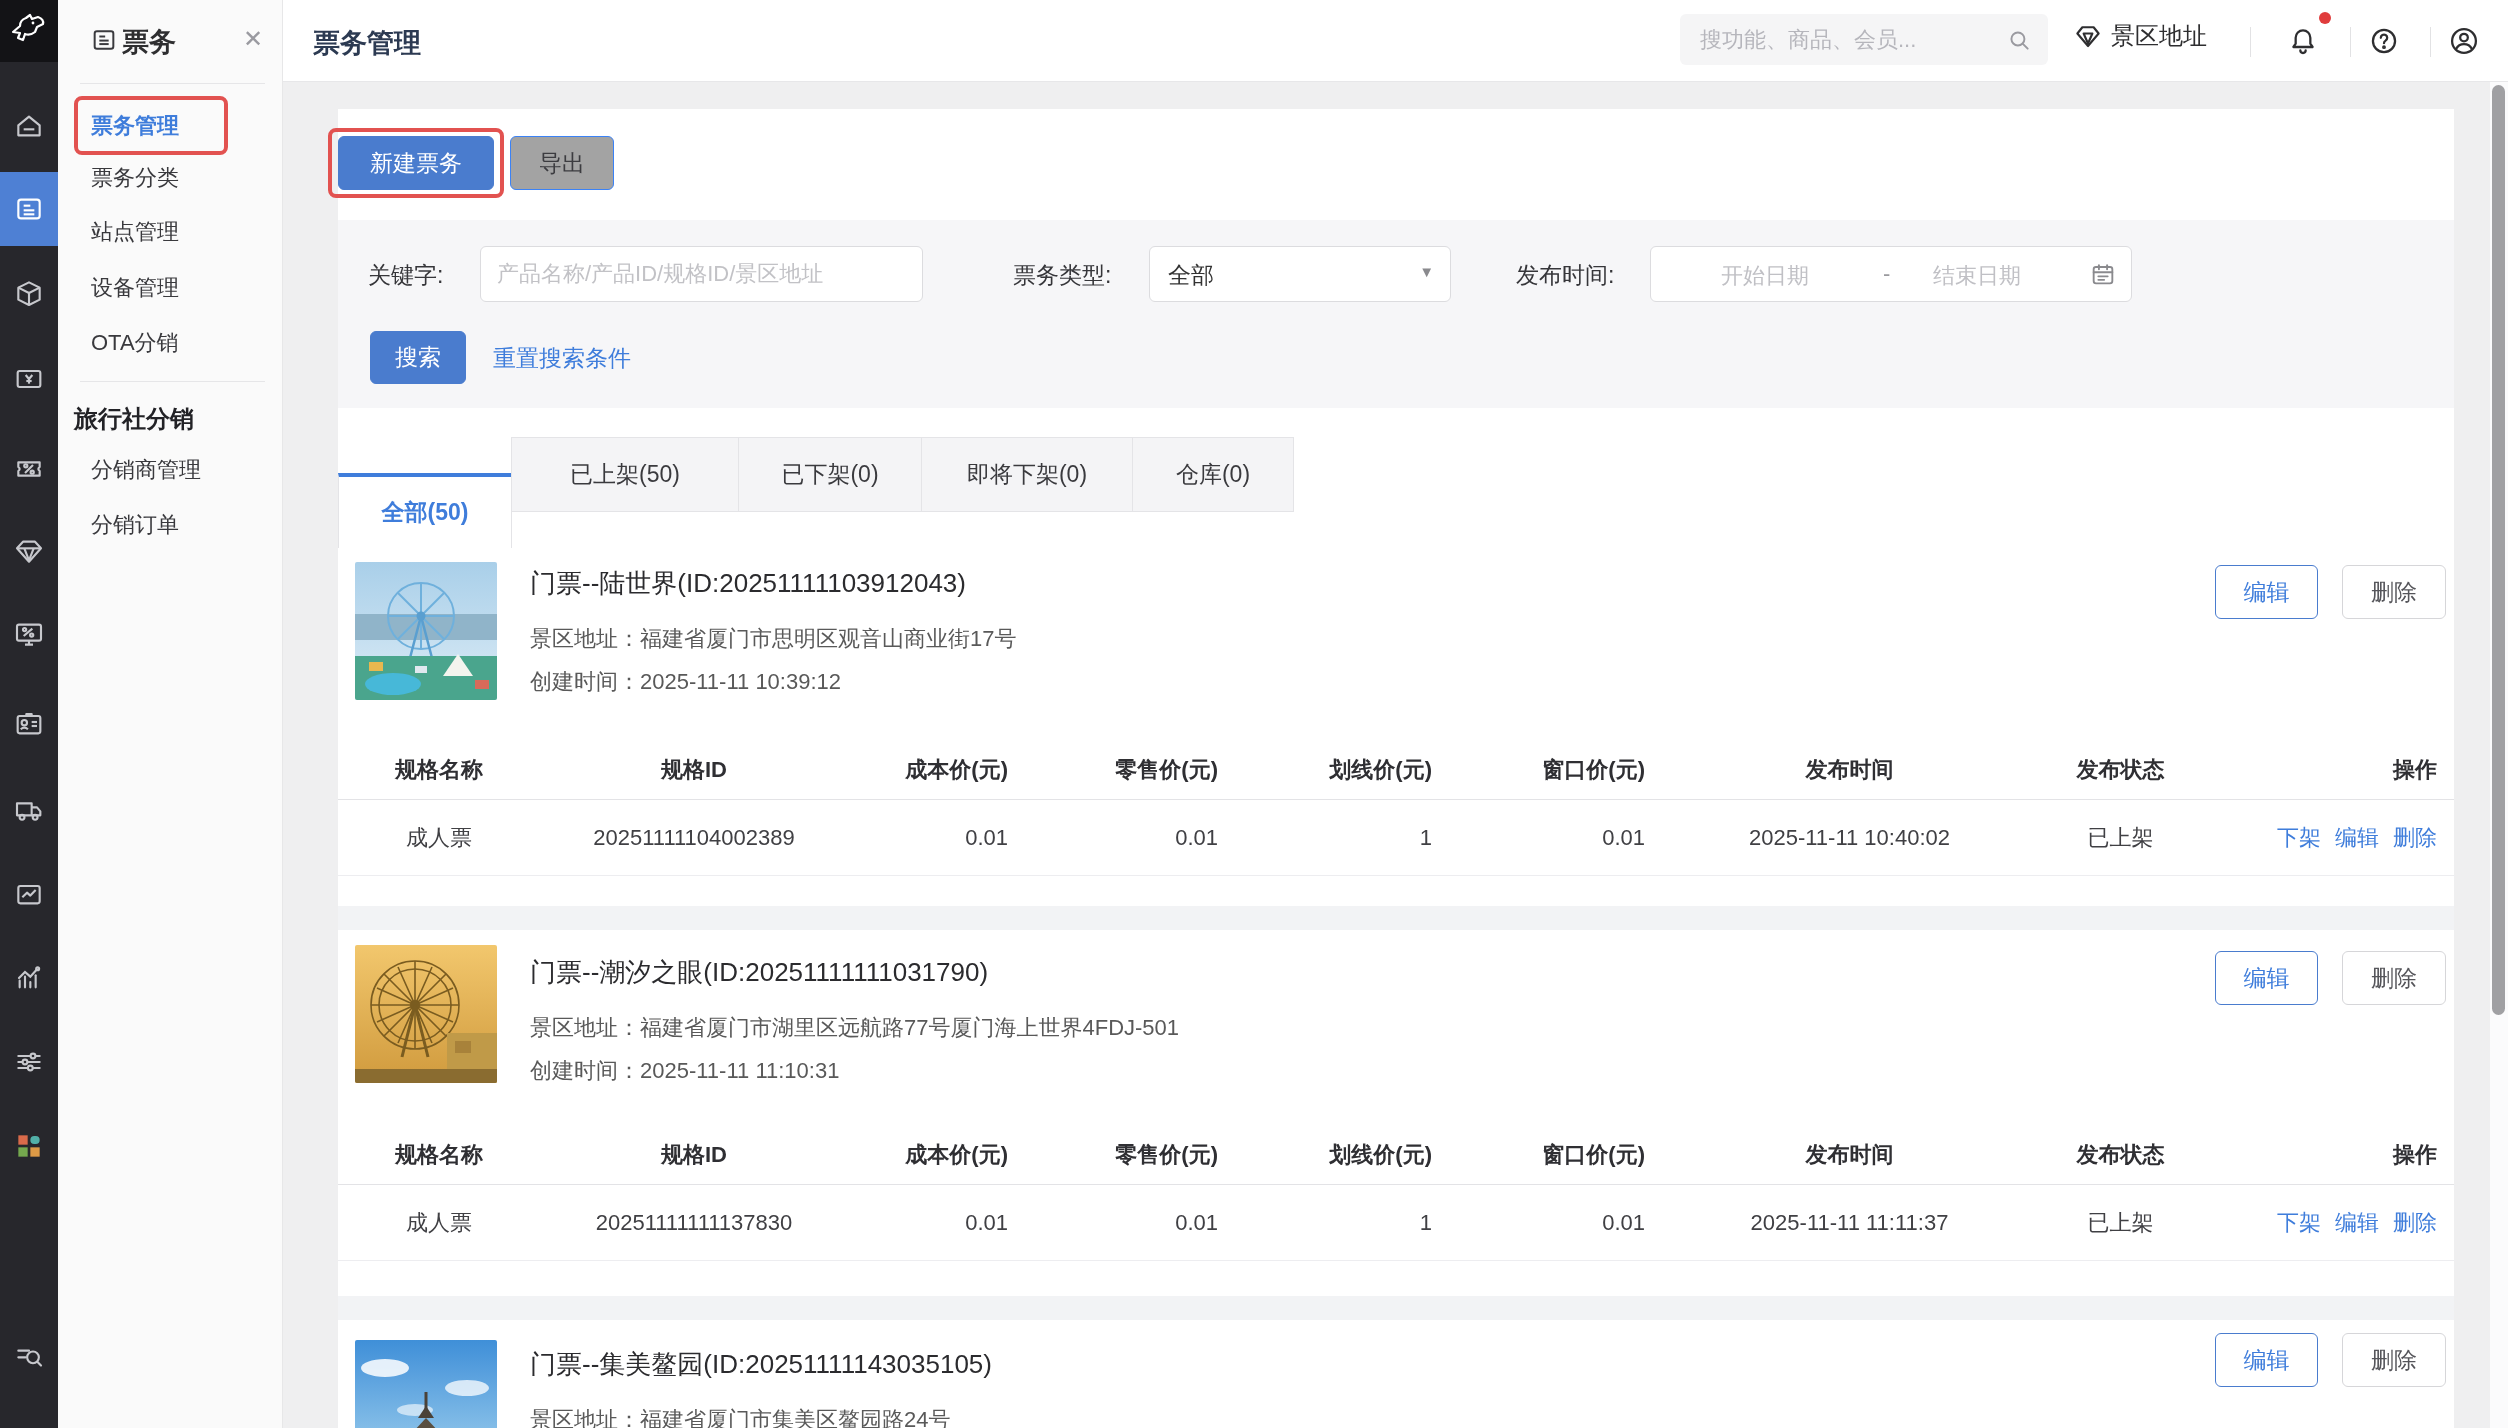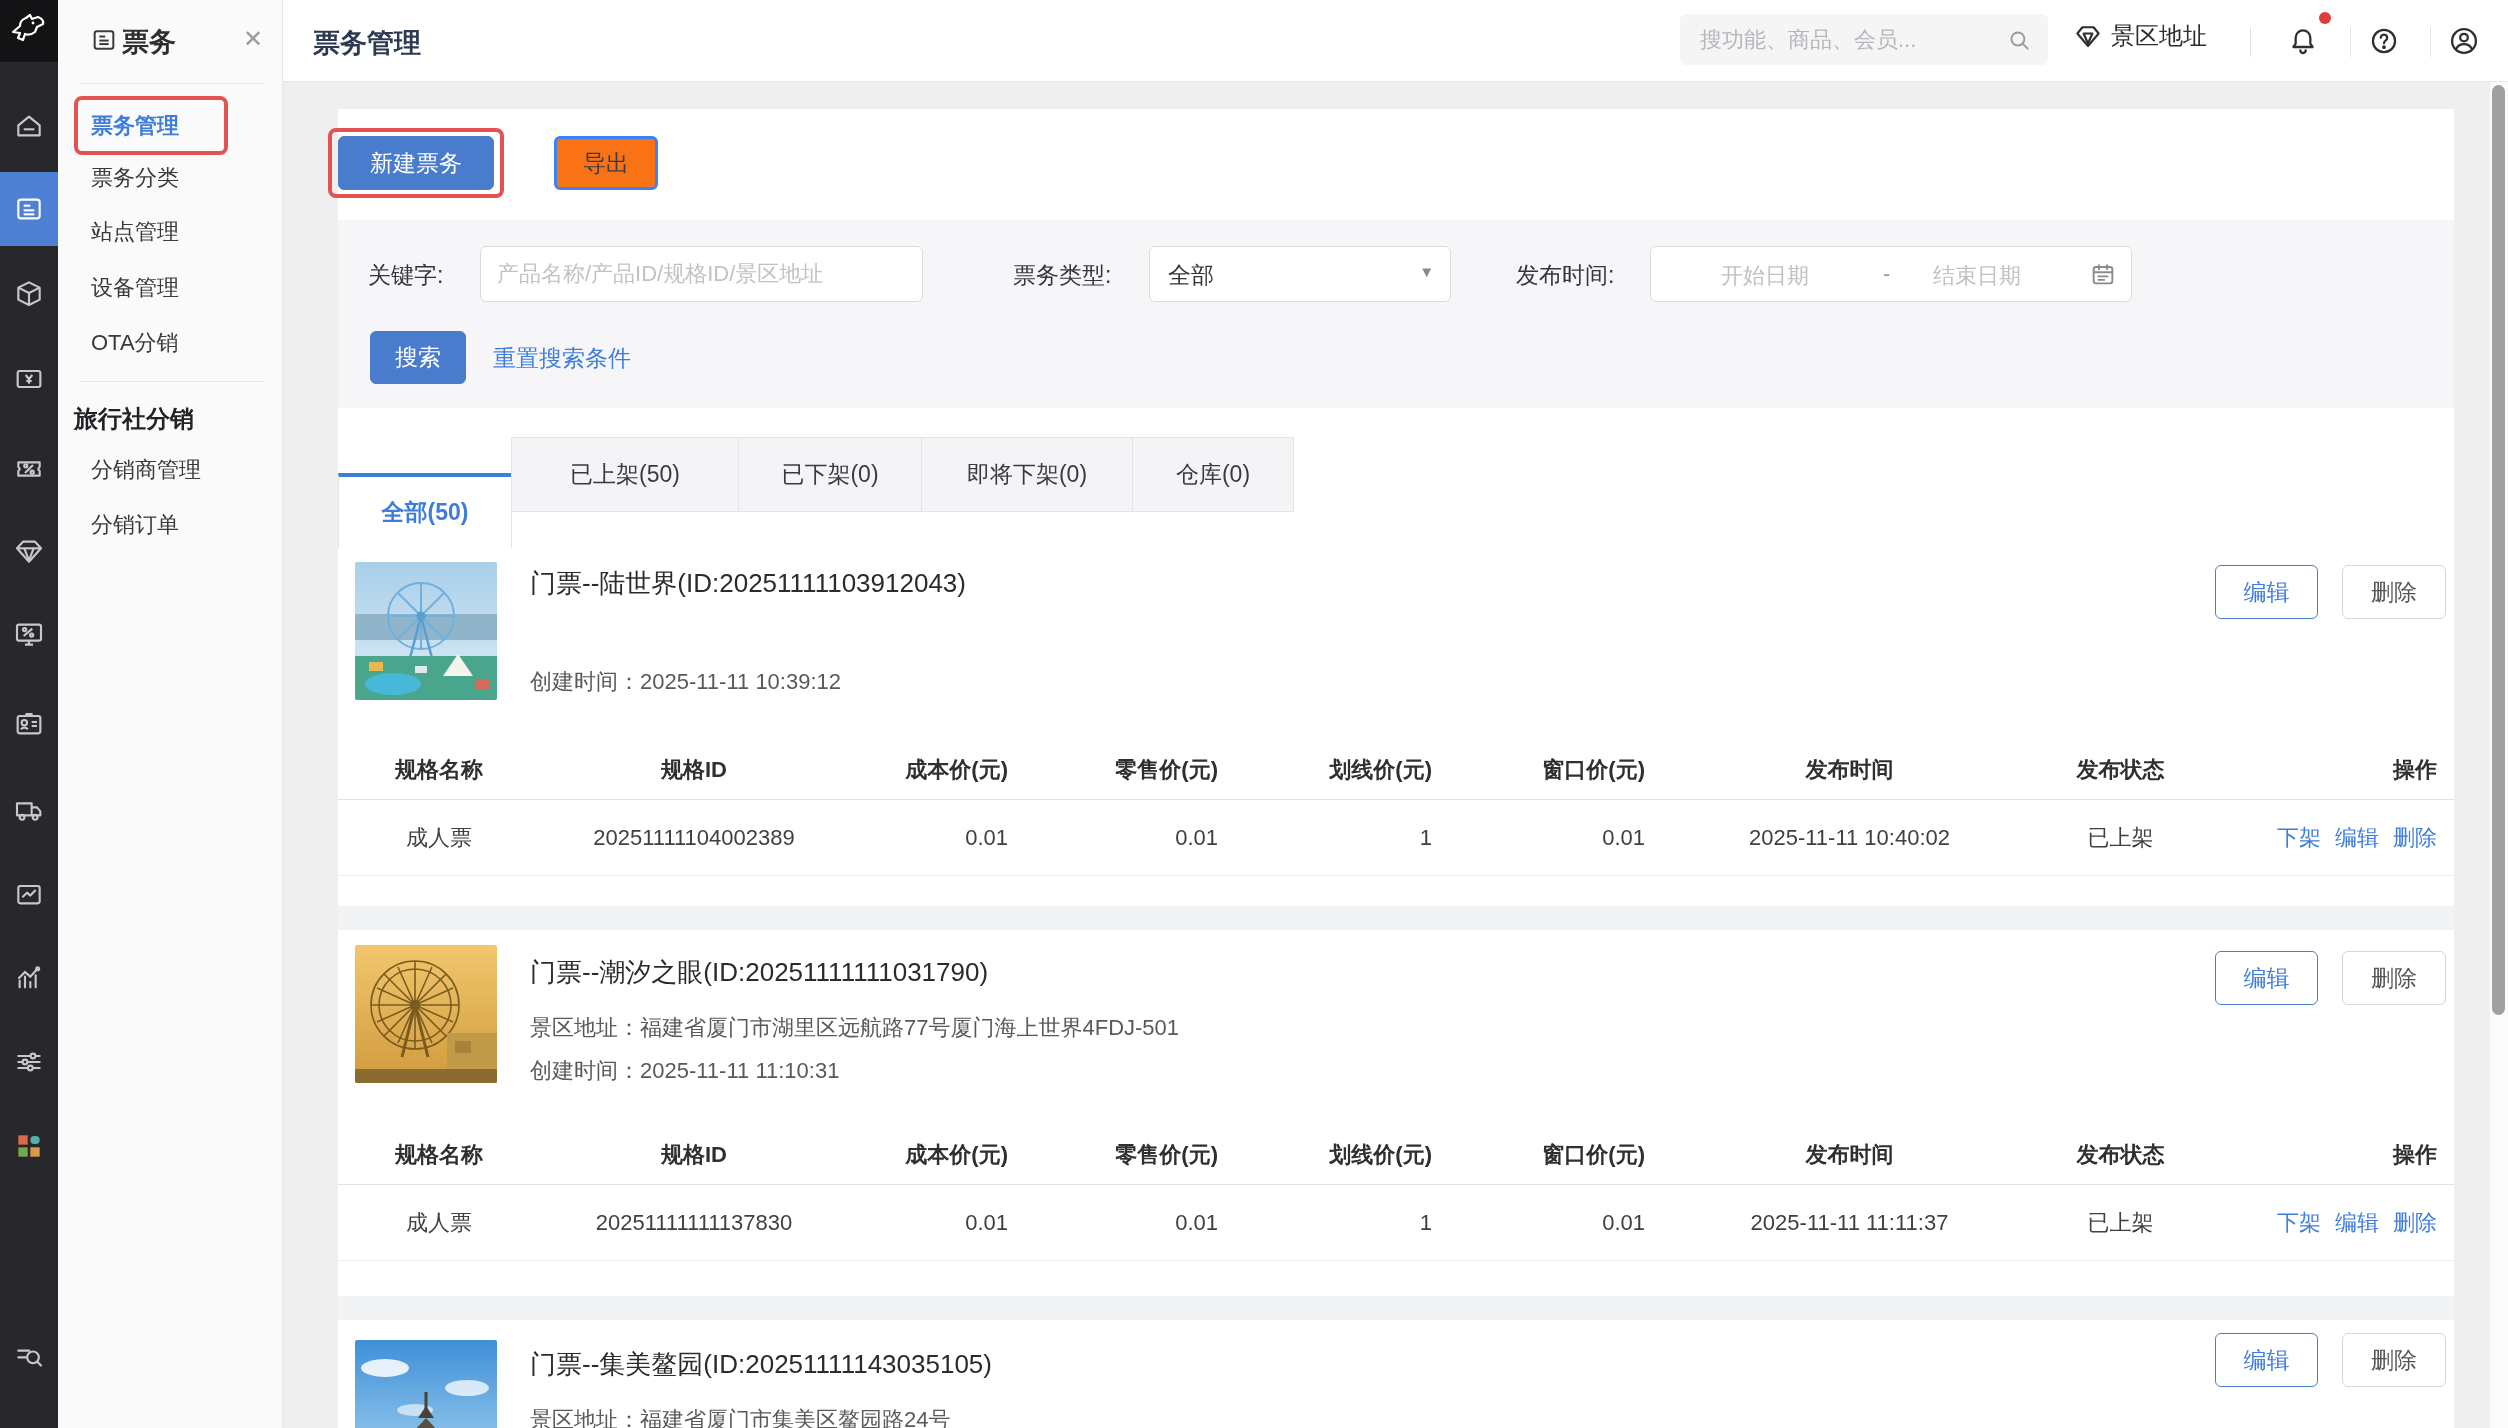--- a/index.html
+++ b/index.html
@@ -34,21 +34,21 @@
   .vas { position:absolute; left:1790px; top:20px; display:flex; align-items:center; gap:8px; cursor:pointer; }
   .vas-label { font-size:24px; color:#2e2e30; }
   .top-sep { position:absolute; top:27px; width:0; height:30px; border-left:1px solid #e2e2e4; }
   .top-ic { position:absolute; top:20px; width:42px; height:42px; display:flex; align-items:center; justify-content:center; cursor:pointer; }
   .bell-dot { position:absolute; left:2036px; top:12px; width:12px; height:12px; background:#e03c3c; border-radius:50%; z-index:6; }
 
   
   .card { position:absolute; left:338px; top:109px; width:2116px; height:1319px; background:#fff; }
   .btn { display:flex; align-items:center; justify-content:center; font-size:23px; border-radius:6px; cursor:pointer; white-space:nowrap; }
   .btn-blue { background:#4a7cce; color:#fff; border:1px solid #4a7cce; }
-  .btn-plain { background:#f97316; color:#3c3c40; border:3px solid #3b82f6;margin-left:44px; }
+  .btn-plain { background:#a3a3a3; color:#3c3c40; border:1px solid #3b82f6; }
   .btn-oblue { background:#fff; color:#3f7ddb; border:1px solid #4a7cce; }
   .btn-ogray { background:#fff; color:#55555a; border:1px solid #d6d6d9; }
   .create-btn { position:absolute; left:0; top:27px; width:156px; height:54px; }
   .export-btn { position:absolute; left:172px; top:27px; width:104px; height:54px; }
 
   .filter-panel { position:absolute; left:0; top:111px; width:2116px; height:188px; background:#f6f6f8; }
   .flabel { position:absolute; top:40px; font-size:23px; color:#36363a; line-height:30px; }
   .inp, .sel, .datebox { position:absolute; top:26px; height:56px; background:#fff; border:1px solid #dcdcdf; border-radius:6px; }
   .inp { left:142px; width:443px; }
   .inp input { width:100%; height:100%; border:0; outline:none; background:transparent; padding:0 16px; font-size:22px; color:#333; font-family:inherit; }
@@ -359,20 +359,21 @@
           <path d="M55 96 L66 54 L77 96" stroke="#5a9fd0" stroke-width="2.5" fill="none"></path>
           <rect y="94" width="142" height="44" fill="#4aa58d"></rect>
           <ellipse cx="38" cy="122" rx="28" ry="11" fill="#47b8d8"></ellipse>
           <polygon points="88,114 103,92 118,114" fill="#f4f4ee"></polygon>
           <rect x="14" y="100" width="14" height="9" fill="#e8b84f"></rect>
           <rect x="120" y="118" width="14" height="9" fill="#d86a5a"></rect>
           <rect x="60" y="104" width="12" height="7" fill="#e0e8ef"></rect>
         </svg>
       </div>
       <div class="p-title" style="top:26px"><span class="pname">门票--陆世界</span><span>(ID:20251111103912043)</span></div>
+      <div class="p-line" style="top:84px"><span>景区地址：</span><span>福建省厦门市思明区观音山商业街17号</span></div>
       <div class="p-line" style="top:127px"><span>创建时间：</span><span>2025-11-11 10:39:12</span></div>
       <button class="btn btn-oblue p-btn-edit" style="top:25px">编辑</button>
       <button class="btn btn-ogray p-btn-del" style="top:25px">删除</button>
 
       <div class="spec-table" style="top:200px">
         <div class="spec-head">
           <div class="c c1">规格名称</div>
           <div class="c c2">规格ID</div>
           <div class="c c3">成本价(元)</div>
           <div class="c c4">零售价(元)</div>

